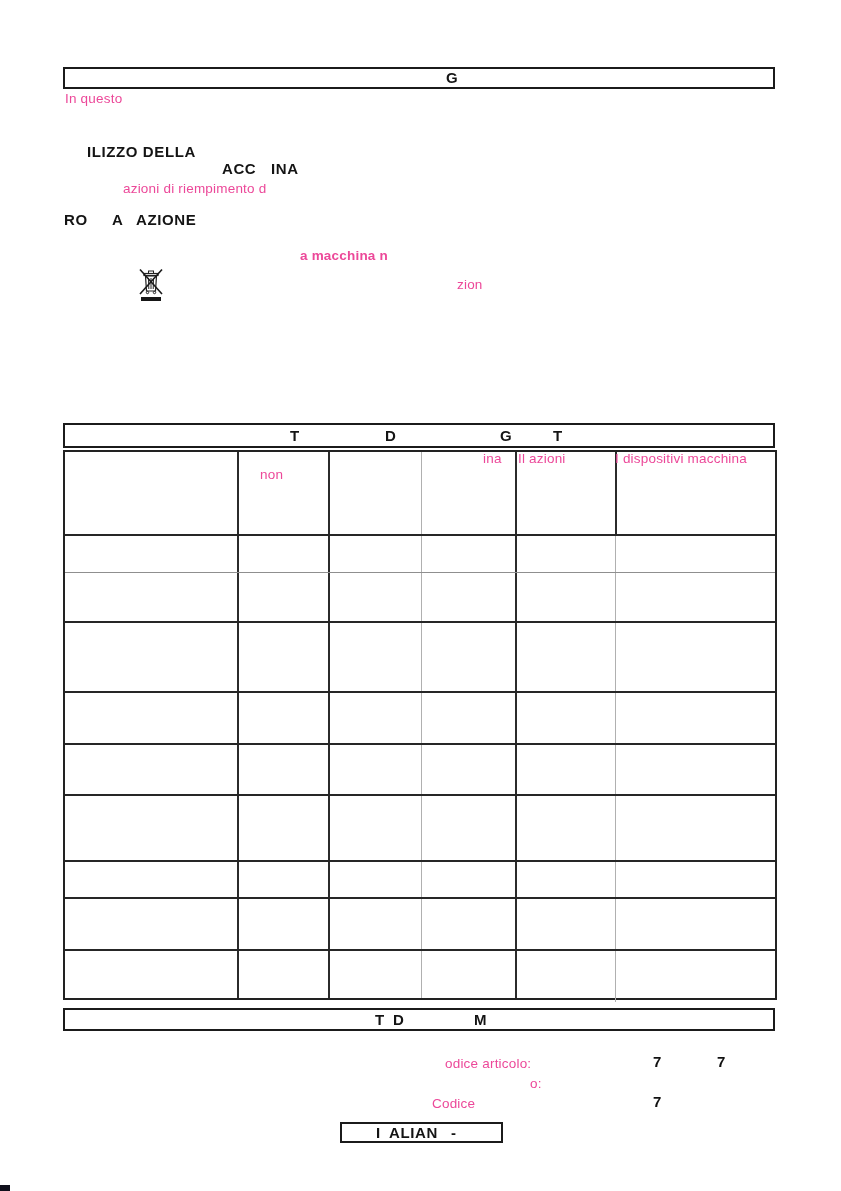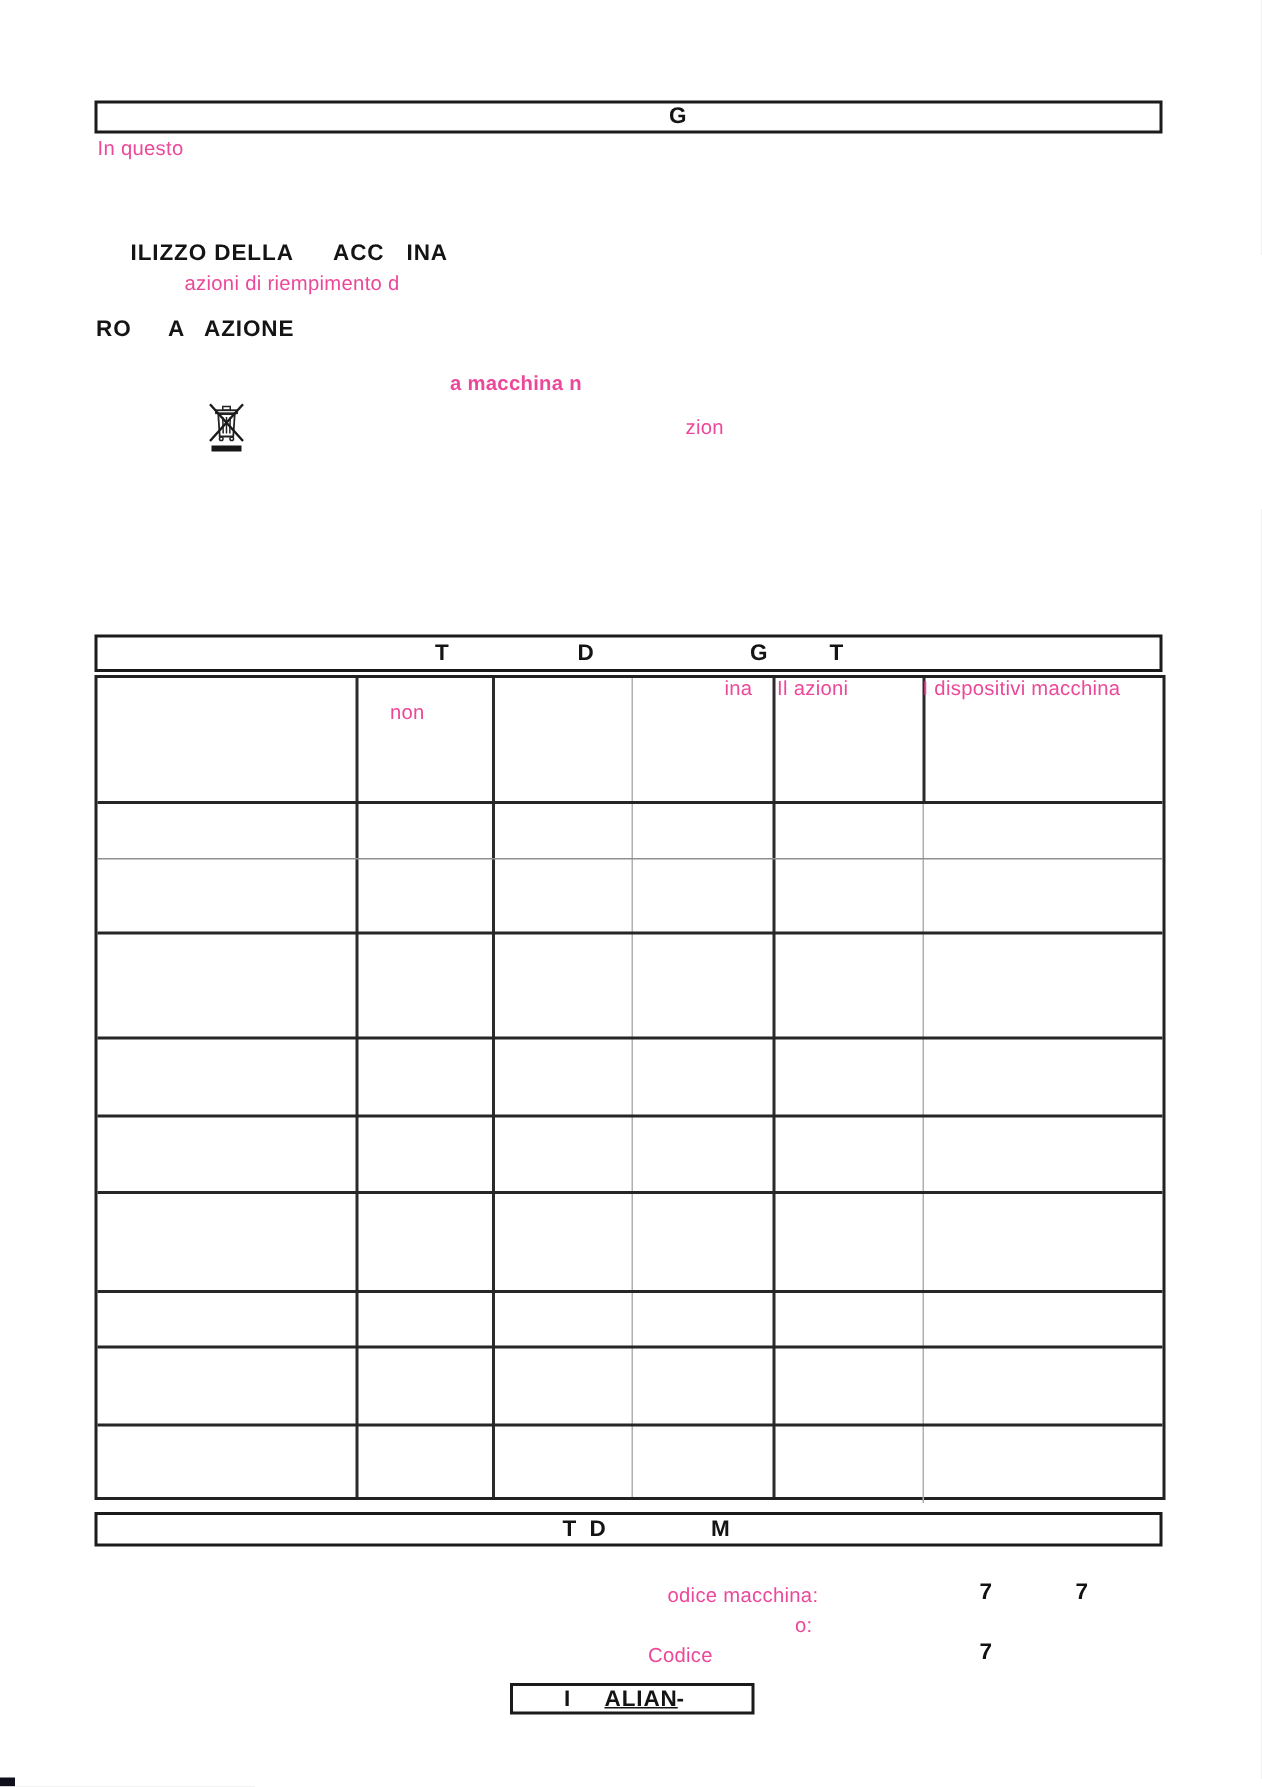--- a/index.html
+++ b/index.html
@@ -23,21 +23,21 @@
 </head>
 <body>
 
 <div class="page">
 
   <div class="hbox" style="left:63px;top:67px;width:712px;height:22px;"></div>
   <span class="b" style="left:446px;top:69px;">G</span>
 
   <span class="t" style="left:65px;top:91px;">In questo</span>
 
-  <span class="b" style="left:87px;top:160px;">ILIZZO DELLA</span>
+  <span class="b" style="left:87px;top:143px;">ILIZZO DELLA</span>
   <span class="b" style="left:222px;top:160px;">ACC</span>
   <span class="b" style="left:271px;top:160px;">INA</span>
   <span class="t" style="left:123px;top:181px;">azioni di riempimento d</span>
 
   <span class="b" style="left:64px;top:211px;">RO</span>
   <span class="b" style="left:112px;top:211px;">A</span>
   <span class="b" style="left:136px;top:211px;">AZIONE</span>
   <span class="t" style="left:300px;top:248px;font-weight:bold;">a macchina n</span>
 
   <svg style="position:absolute;left:136px;top:267px;" width="30" height="38" viewBox="0 0 30 38">
@@ -84,28 +84,28 @@
   <span class="t" style="left:238px;top:467px;padding-left:22px;">non</span>
   <span class="t" style="left:483px;top:451px;">ina</span>
   <span class="t" style="left:518px;top:451px;">Il azioni</span>
   <span class="t" style="left:615px;top:451px;">I dispositivi macchina</span>
 
   <div class="hbox" style="left:63px;top:1008px;width:712px;height:23px;"></div>
   <span class="b" style="left:375px;top:1011px;">T</span>
   <span class="b" style="left:393px;top:1011px;">D</span>
   <span class="b" style="left:474px;top:1011px;">M</span>
 
-  <span class="t" style="left:445px;top:1056px;">odice macchina:</span>
+  <span class="t" style="left:445px;top:1056px;">odice articolo:</span>
   <span class="b7" style="left:653px;top:1053px;">7</span>
   <span class="b7" style="left:717px;top:1053px;">7</span>
   <span class="t" style="left:432px;top:1076px;margin-top:44px;">Codi</span>
   <span class="t" style="left:530px;top:1076px;">o:</span>
   <span class="t" style="left:432px;top:1096px;">Codice</span>
   <span class="b7" style="left:653px;top:1093px;">7</span>
 
   <div class="hbox" style="left:340px;top:1122px;width:163px;height:21px;"></div>
   <span class="b" style="left:376px;top:1124px;">I</span>
-  <span class="b" style="left:403px;top:1124px;text-decoration:underline;">ALIAN</span>
+  <span class="b" style="left:389px;top:1124px;">ALIAN</span>
   <span class="b" style="left:451px;top:1124px;">-</span>
 
   <div class="mark" style="left:0;top:1185px;width:10px;height:6px;"></div>
 
 </div>
 
 </body></html>

